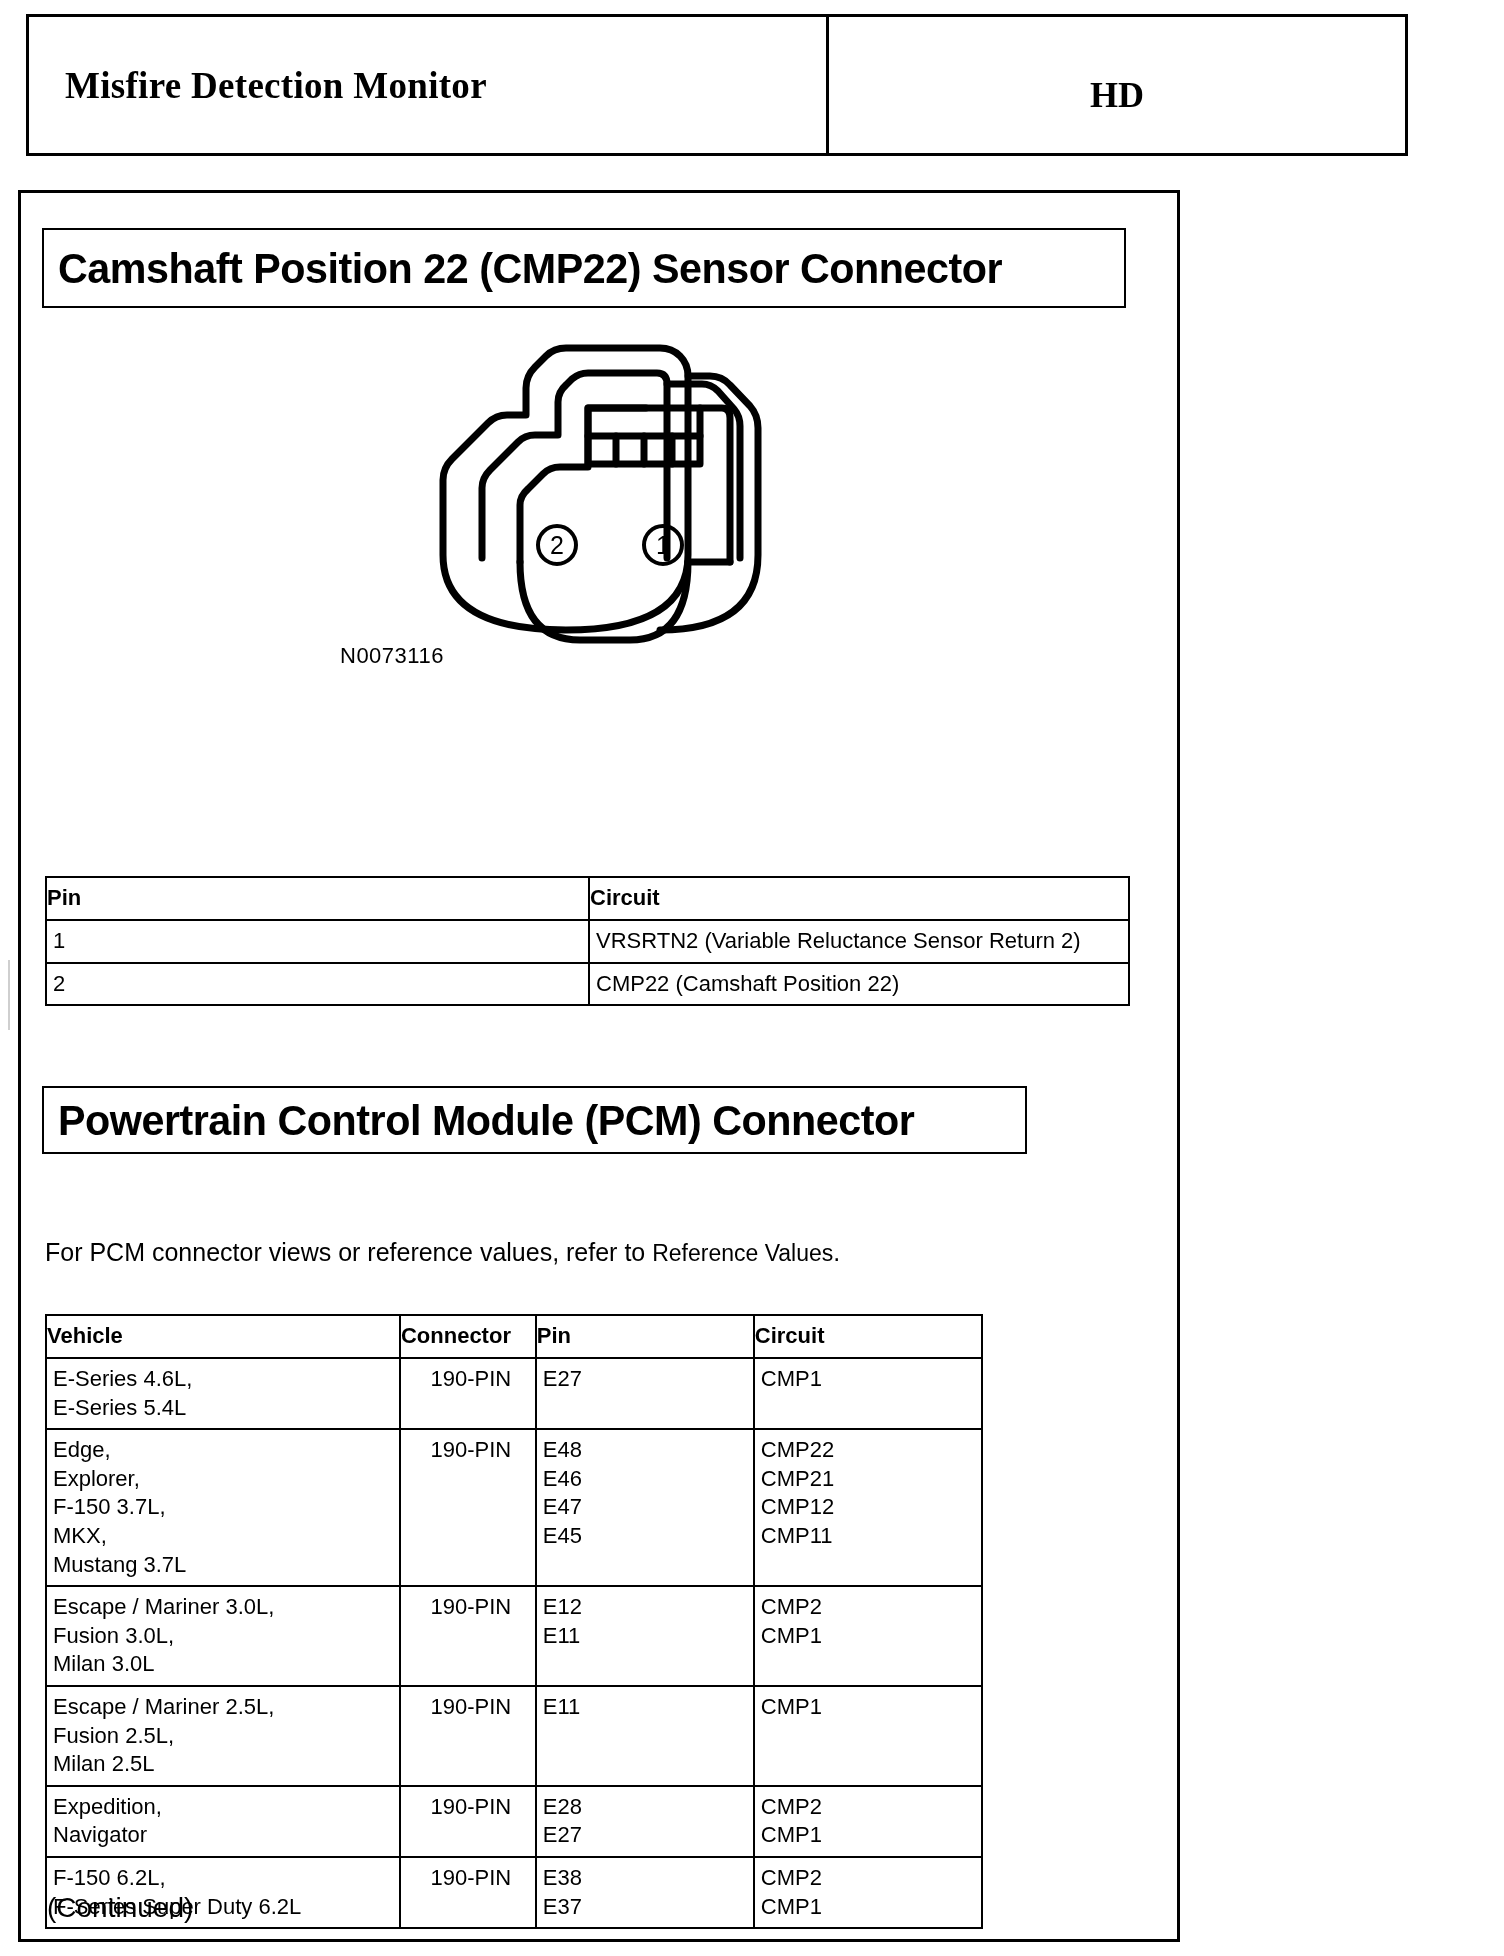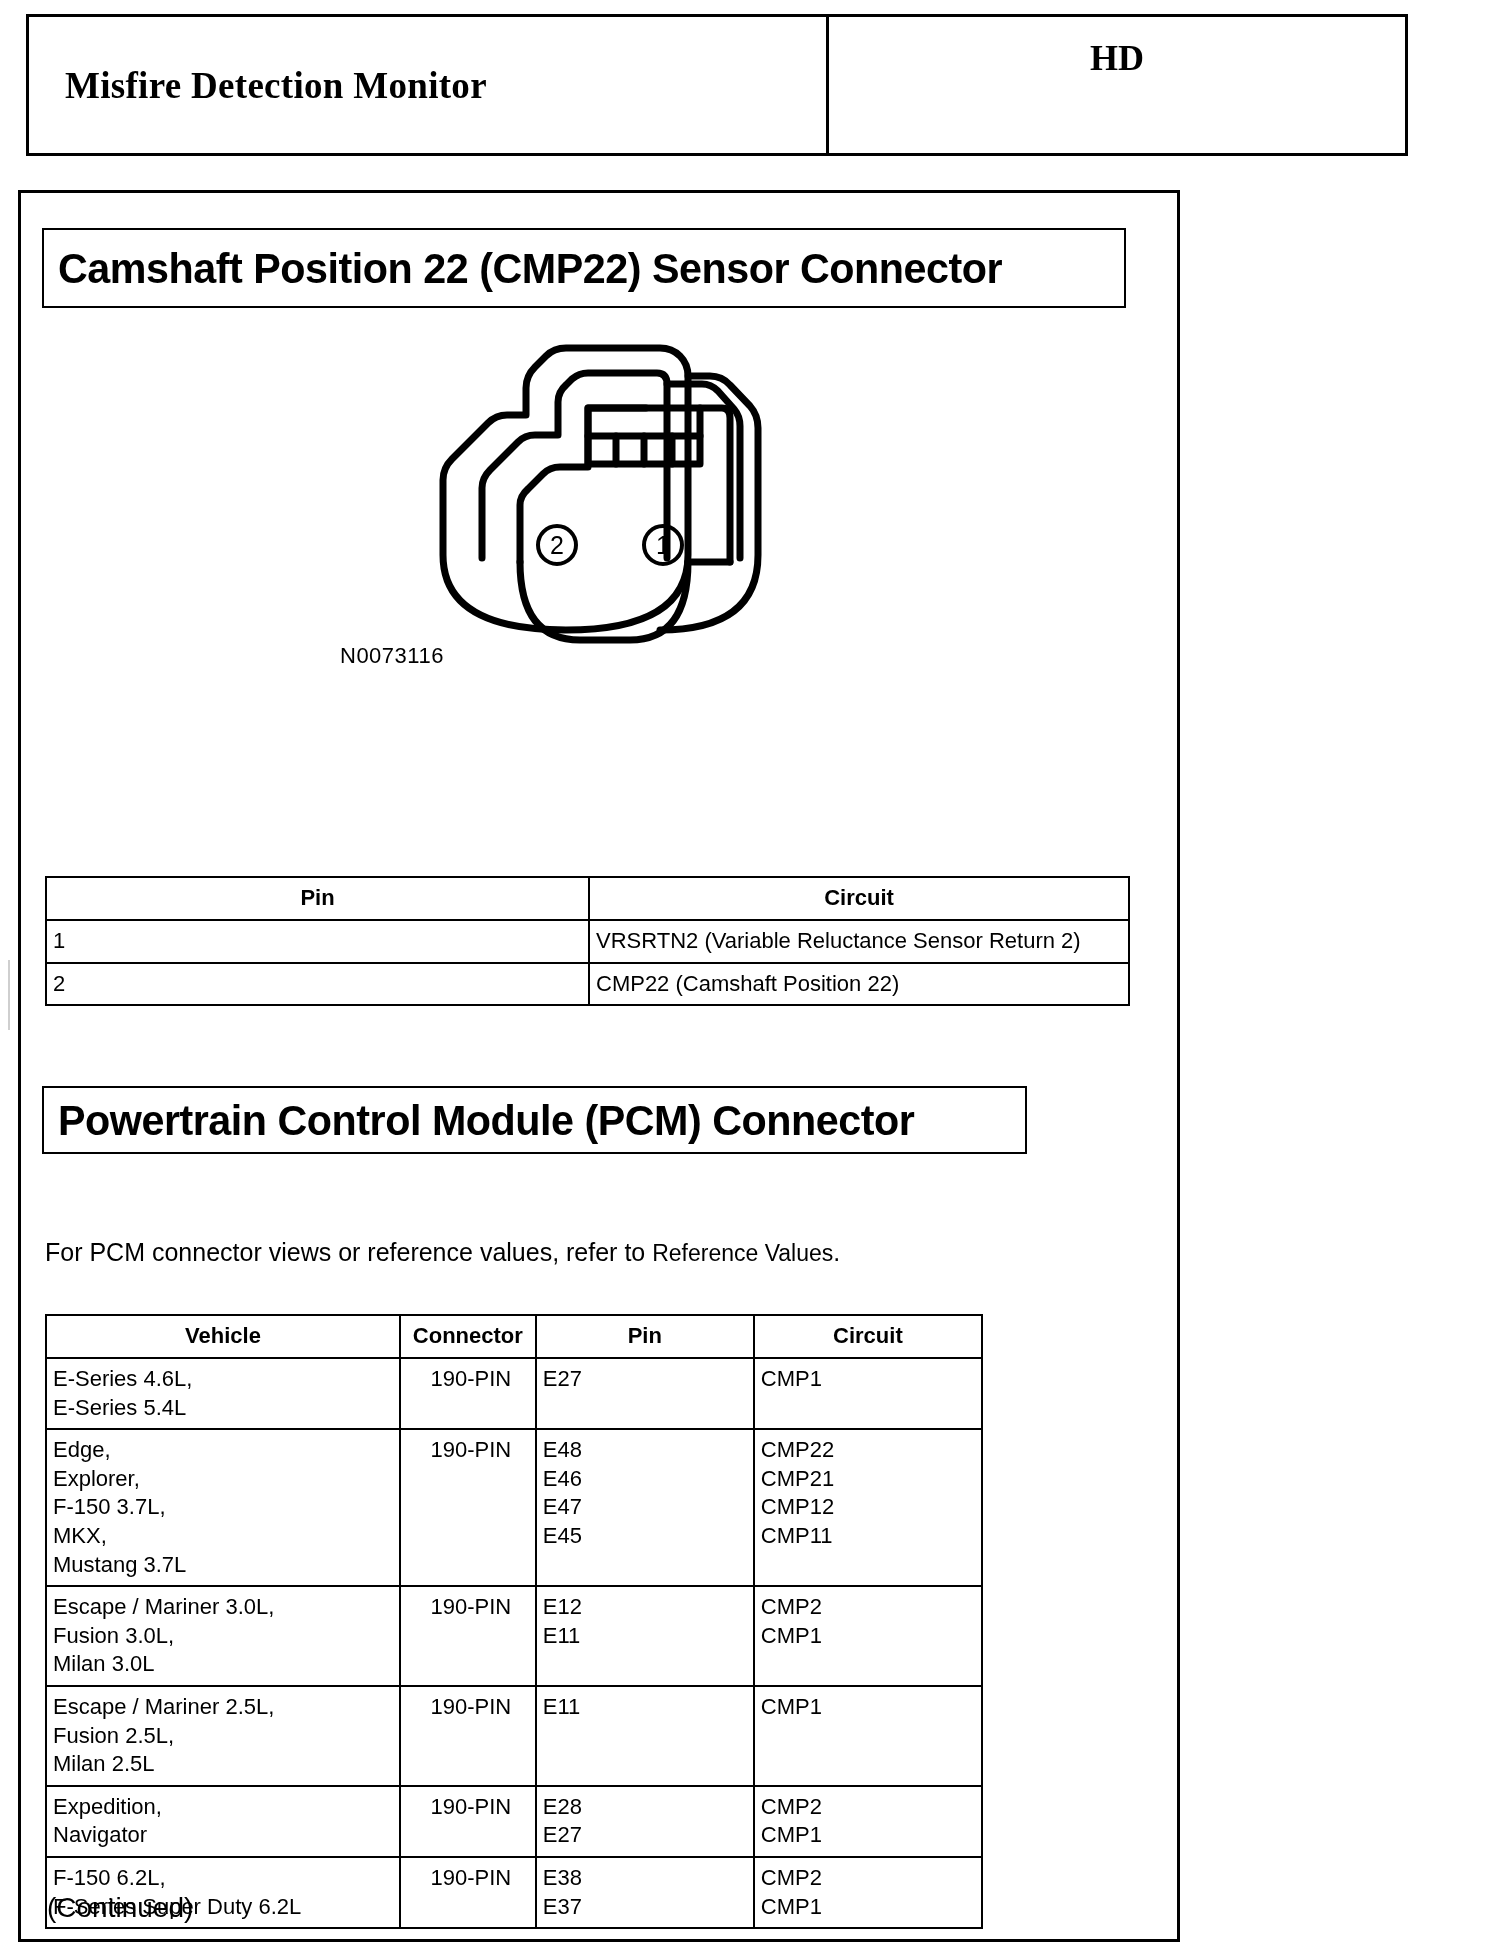--- a/index.html
+++ b/index.html
@@ -37,21 +37,21 @@
   }
   .page-header-title span {
     font-family: "Liberation Serif", serif;
     font-weight: bold;
     font-size: 37px;
     letter-spacing: 0.3px;
   }
   .page-header-code {
     flex: 1 1 auto;
     display: flex;
-    align-items: flex-start;
+    align-items: center;
     justify-content: center;
     margin-top: 20px;
   }
   .page-header-code span {
     font-family: "Liberation Serif", serif;
     font-weight: bold;
     font-size: 36px;
   }
 
   
@@ -123,21 +123,21 @@
     background: #fff;
   }
   table.doc-table td, table.doc-table th {
     border: 2px solid #000;
     font-family: "Liberation Sans", sans-serif;
     font-size: 22px;
     padding: 0;
     vertical-align: top;
   }
   table.doc-table th {
-    text-align: center;
+    text-align: left;
     font-weight: bold;
     padding: 7px 0 8px 0;
     white-space: nowrap;
   }
   table.doc-table td {
     padding: 6px 0 6px 6px;
     line-height: 1.30;
   }
   td.c-center { text-align: center; padding-left: 0; }
 

